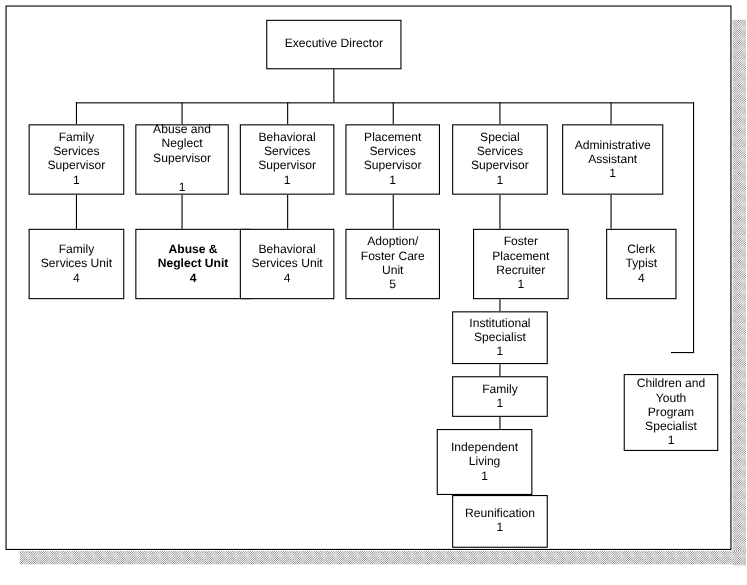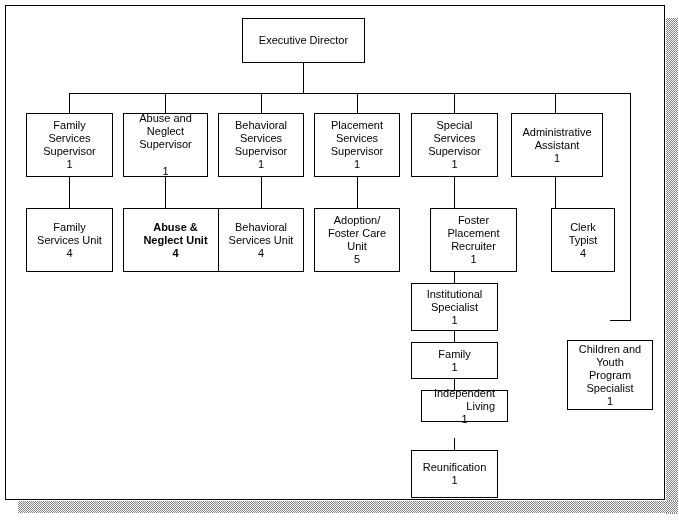--- a/index.html
+++ b/index.html
@@ -208,21 +208,21 @@
     <span class="label">Institutional
 Specialist</span>
     <span class="count">1</span>
   </div>
 
   <div class="node" style="left:411px; top:342px; width:87px; height:37px;">
     <span class="label">Family</span>
     <span class="count">1</span>
   </div>
 
-  <div class="node" style="left:421px; top:390px; width:87px; height:32px;text-align:right;">
+  <div class="node" style="left:397px; top:390px; width:87px; height:60px;">
     <span class="label">Independent
 Living</span>
     <span class="count">1</span>
   </div>
 
   <div class="node" style="left:411px; top:450px; width:87px; height:48px;">
     <span class="label">Reunification</span>
     <span class="count">1</span>
   </div>
 

